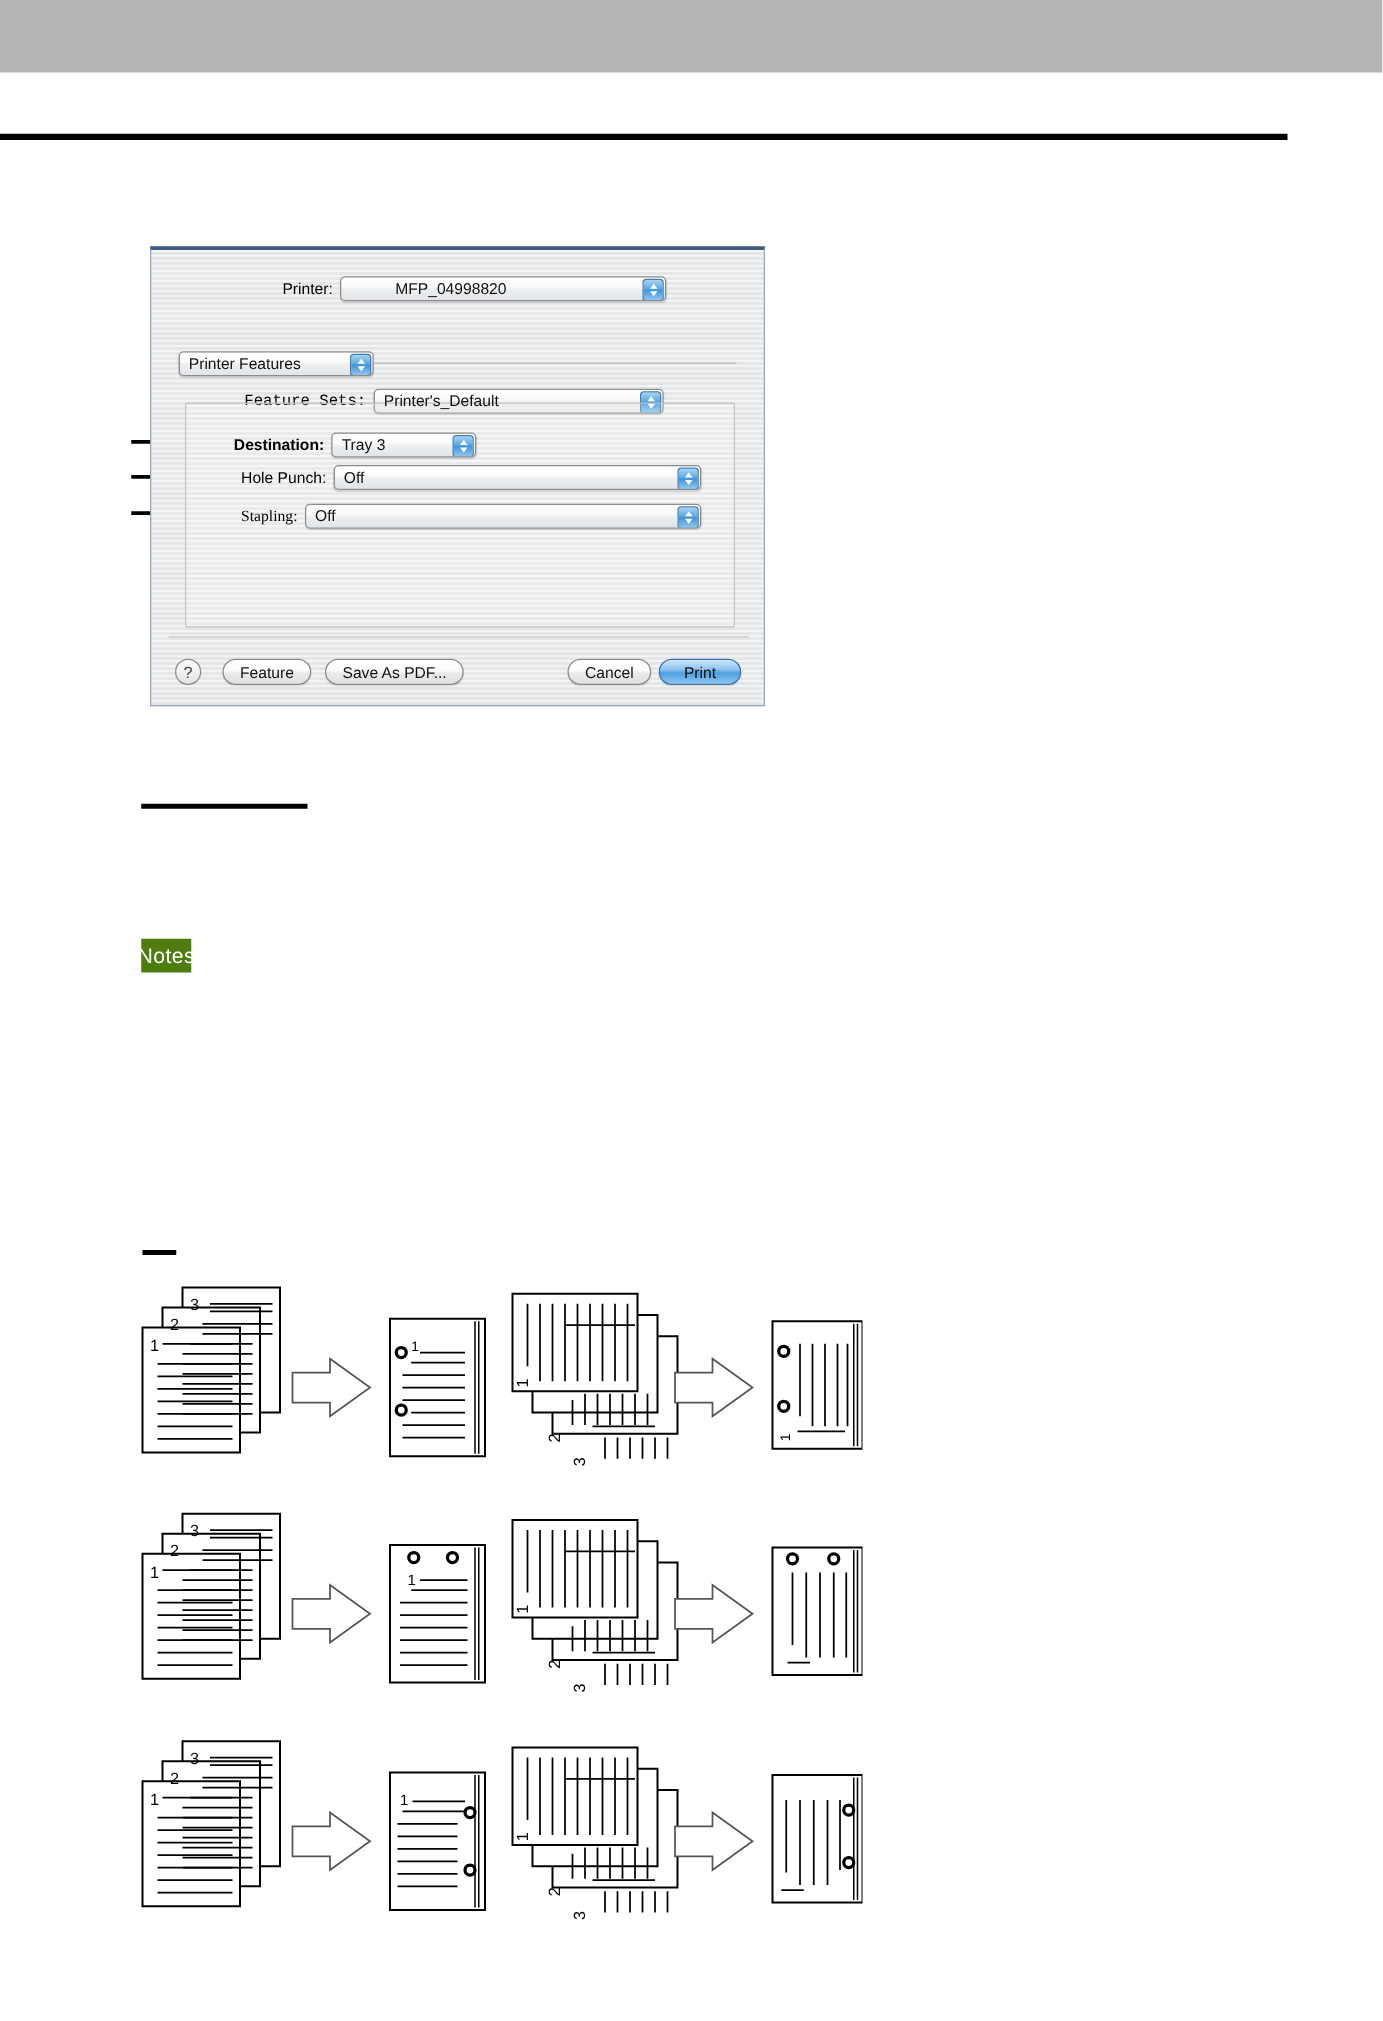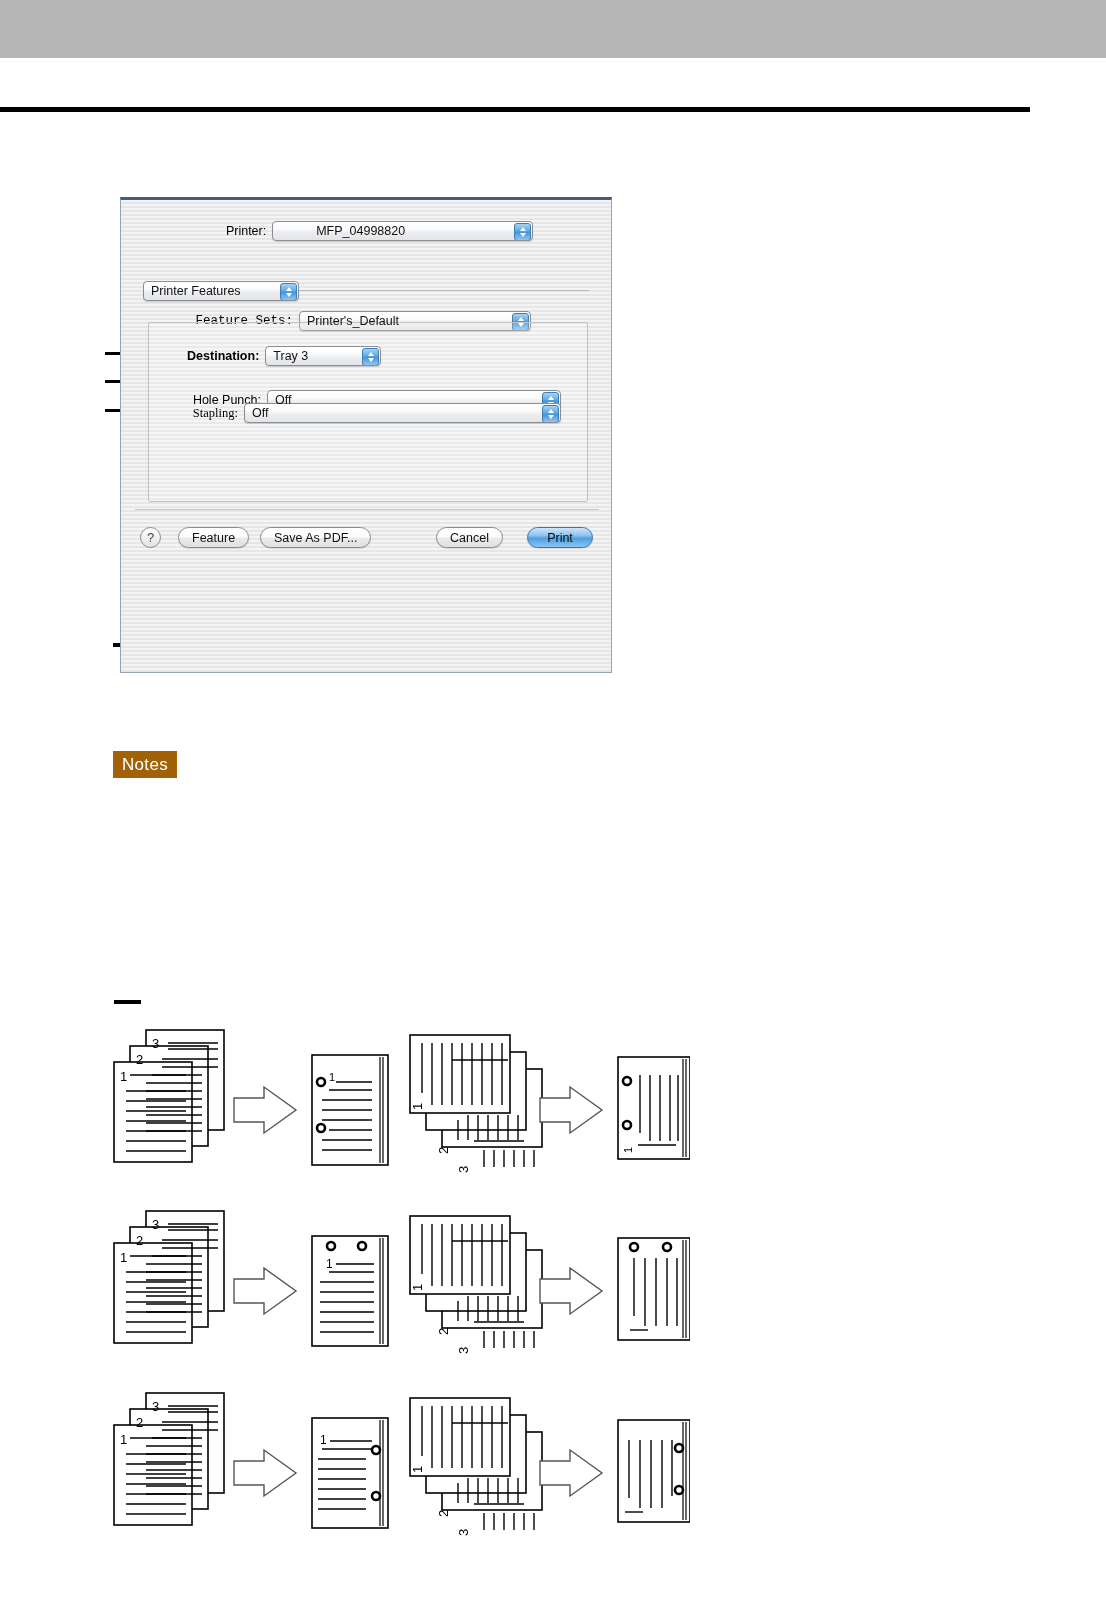--- a/index.html
+++ b/index.html
@@ -36,35 +36,35 @@
   }
   .subsection-rule {
     position: absolute;
     left: 114px; top: 1000px;
     width: 27px; height: 4px;
     background: #000000;
   }
   .notes-badge {
     position: absolute;
     left: 113px; top: 751px;
-    width: 64px; height: 27px;
-    background: #a16207;
+    width: 40px; height: 27px;
+    background: #4d7c0f;
     color: #ffffff;
     font-size: 17px;
     letter-spacing: .3px;
     display: flex;
     align-items: center;
     justify-content: center;
   }
 
   
   .dialog {
     position: absolute;
     left: 120px; top: 197px;
-    width: 492px; height: 476px;
+    width: 492px; height: 368px;
     background: #ededed;
     border: 1px solid #93a4b8;
     border-top: 3px solid #3f5d80;
     box-sizing: border-box;
     background-image: repeating-linear-gradient(
       to bottom,
       #f4f4f4 0px, #f4f4f4 2px,
       #e4e6e8 2px, #e4e6e8 4px);
   }
   .dlg-row {
@@ -241,21 +241,21 @@
     <div class="dlg-label" style="width:140px;font-weight:bold;">Destination:</div>
     <div class="popup" style="width:117px; margin-left:6px;">
       <span class="val">Tray 3</span>
       <span class="arrows">
           <i class="up"></i>
           <i class="down"></i>
         </span>
     </div>
   </div>
 
-  <div class="dlg-row" style="left:0; top:190px; width:440px;">
+  <div class="dlg-row" style="left:0; top:172px; width:440px;">
     <div class="dlg-label" style="width:140px;">Hole Punch:</div>
     <div class="popup" style="width:294px; margin-left:6px;">
       <span class="val">Off</span>
       <span class="arrows">
           <i class="up"></i>
           <i class="down"></i>
         </span>
     </div>
   </div>
 
@@ -267,21 +267,21 @@
           <i class="up"></i>
           <i class="down"></i>
         </span>
     </div>
   </div>
 
   <div class="panel-divider"></div>
   <div class="help-btn" style="position:absolute; left:19px; top:327px;">?</div>
   <div class="btn" style="position:absolute; left:57px; top:327px;">Feature</div>
   <div class="btn" style="position:absolute; left:139px; top:327px;">Save As PDF...</div>
-  <div class="btn" style="position:absolute; left:315px; top:327px;">Cancel</div>
+  <div class="btn" style="position:absolute; left:333px; top:327px;">Cancel</div>
   <div class="btn primary" style="position:absolute; left:406px; top:327px; width:66px;">Print</div>
 </div>
 
 <div class="illus-row" style="top:1015px;">
   <div class="illus" style="left:104px; top:0;">
     <svg width="290" height="160" viewBox="0 0 290 160">
       <g fill="#fff" stroke="#000" stroke-width="1.6">
         <rect x="42" y="15" width="78" height="100"></rect>
         <rect x="26" y="31" width="78" height="100"></rect>
         <rect x="10" y="47" width="78" height="100"></rect>

